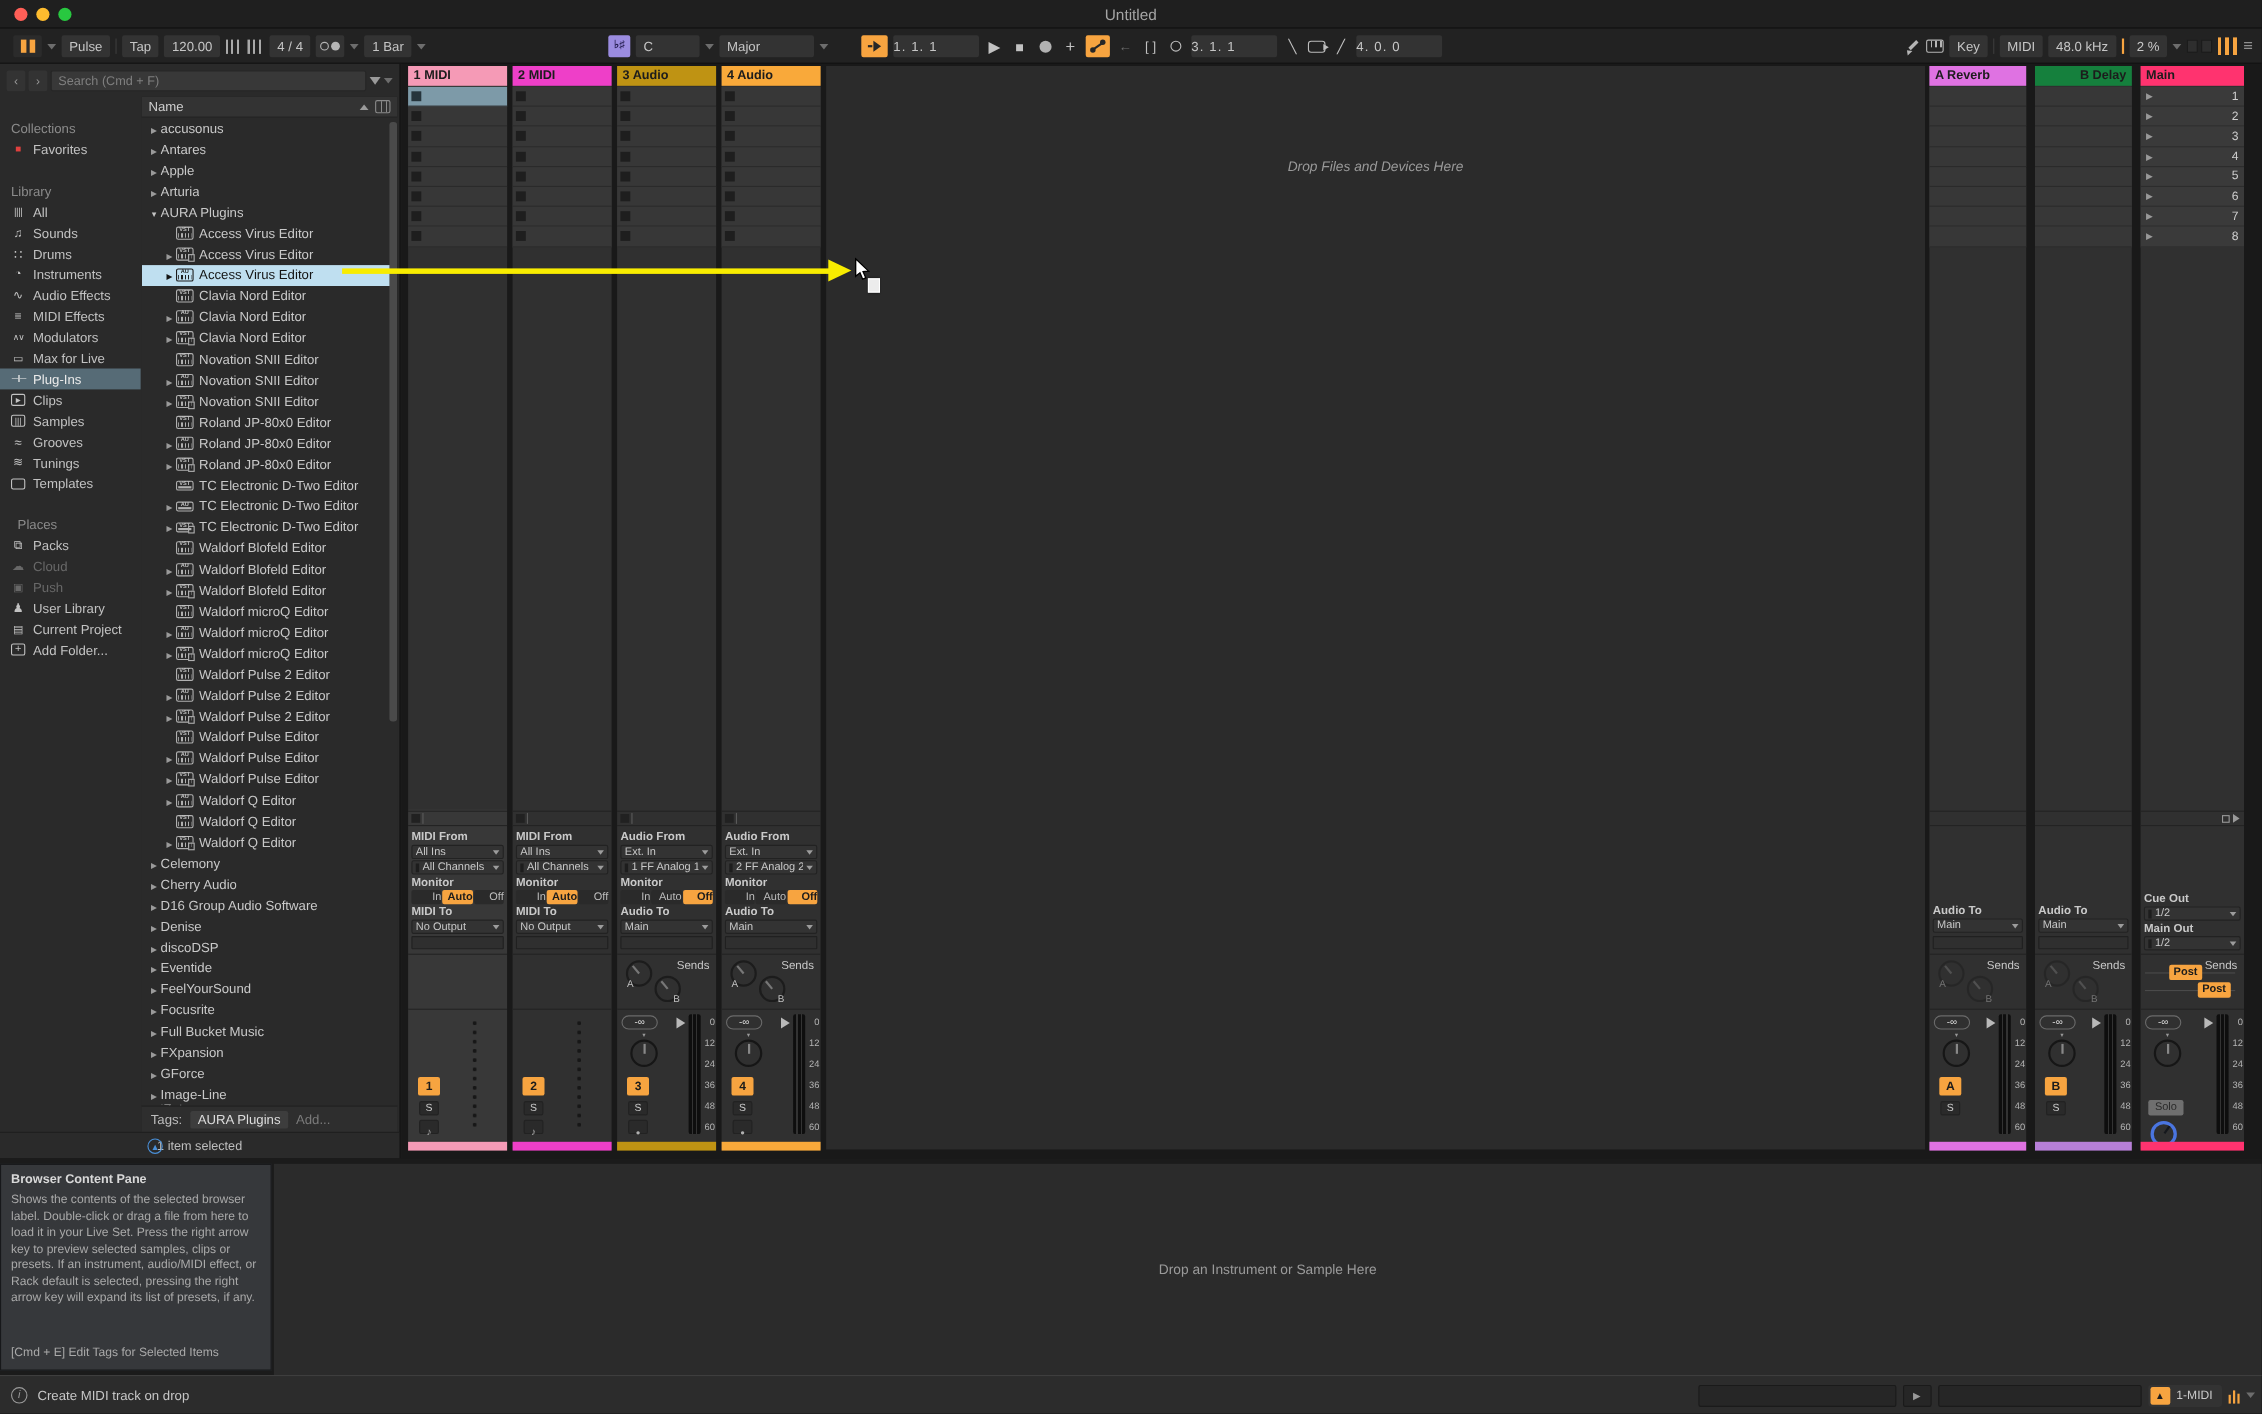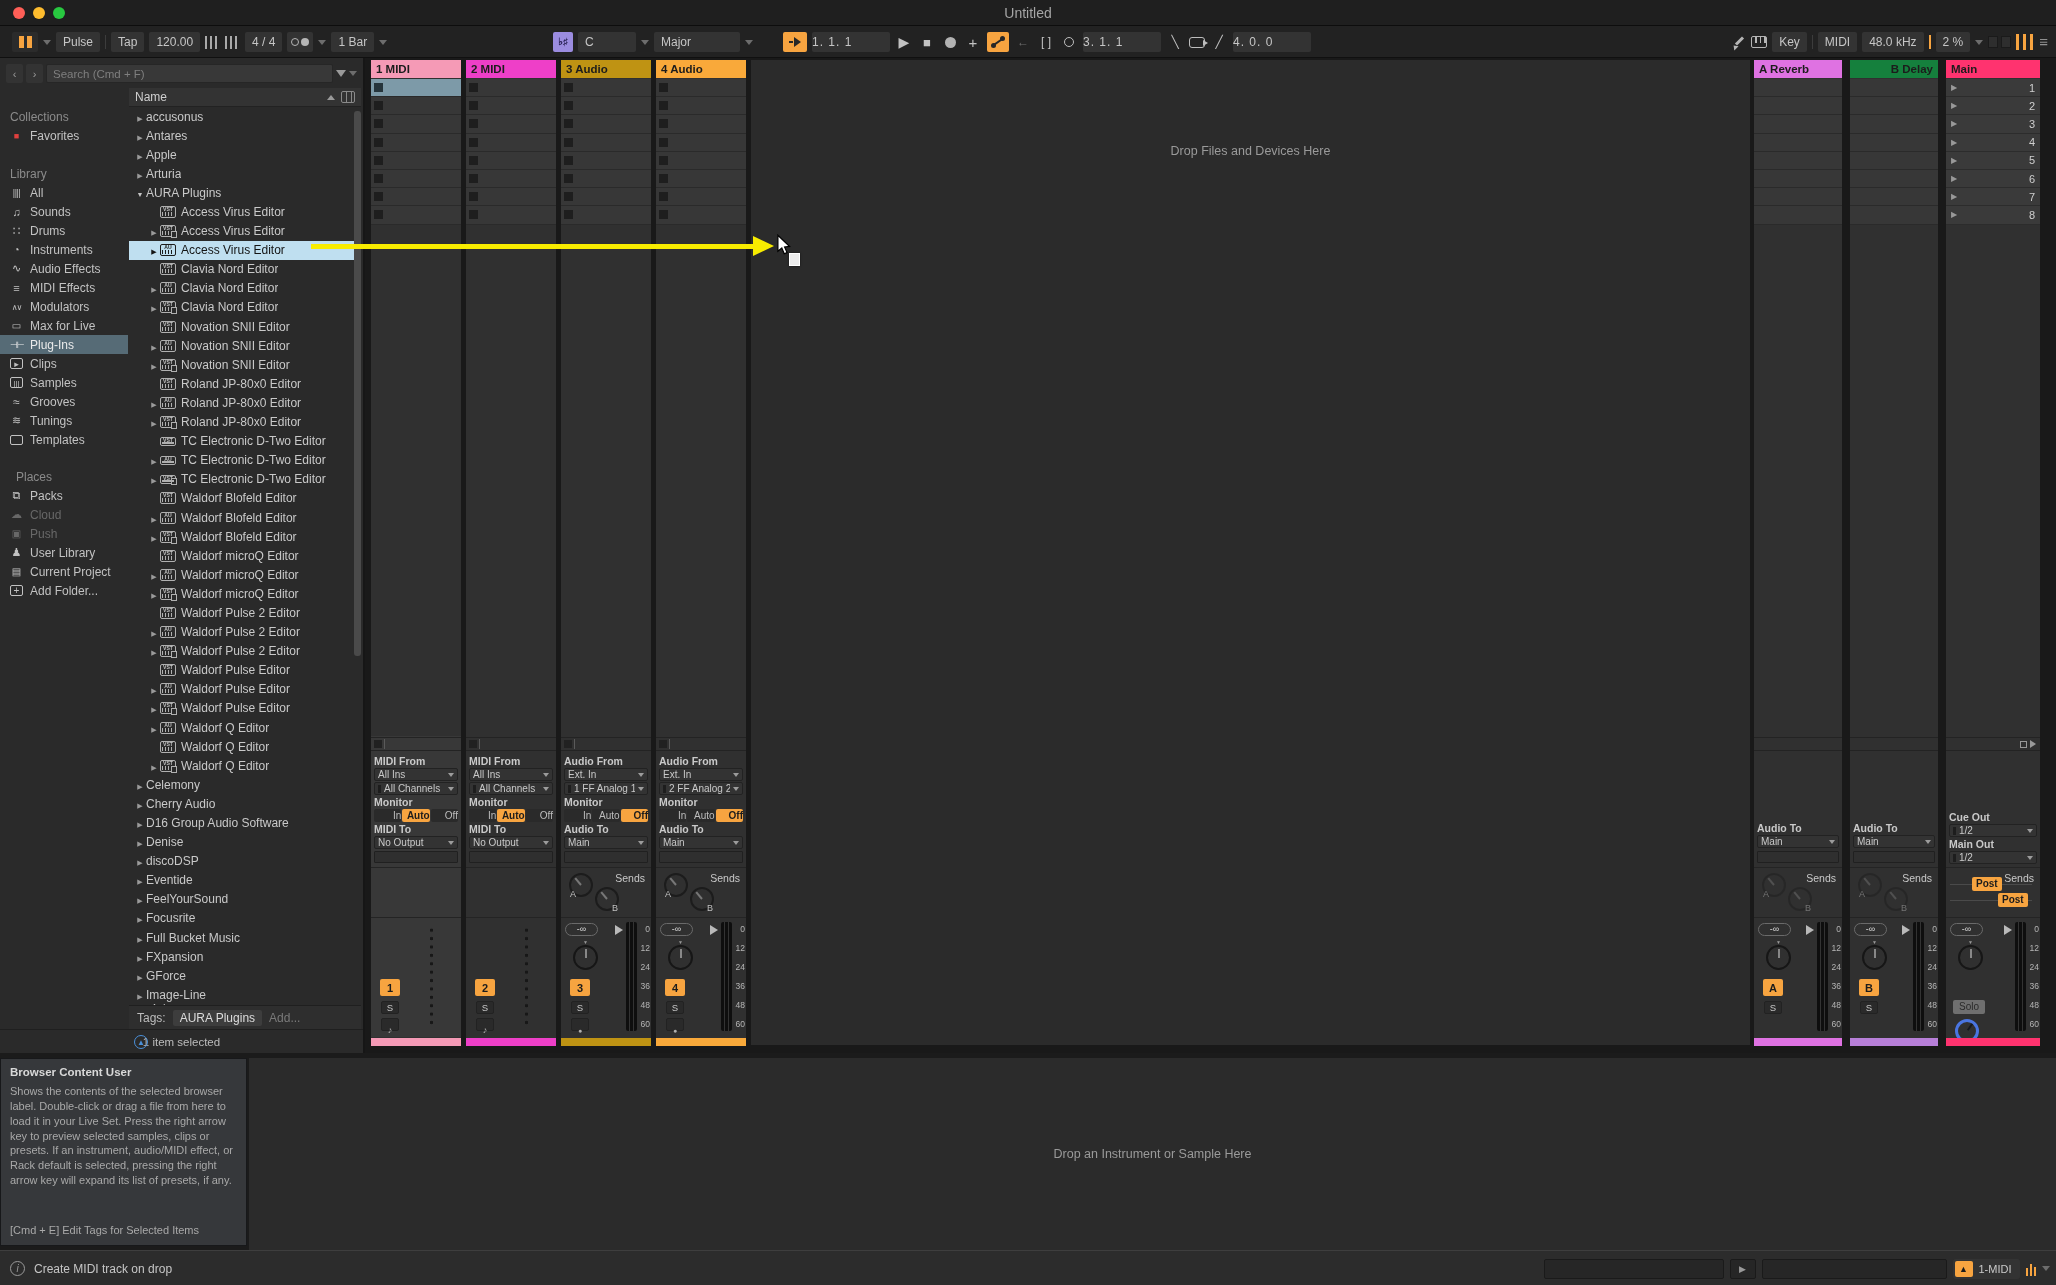--- a/index.html
+++ b/index.html
@@ -123,21 +123,21 @@
   .tags-row { position:absolute; left:129px; right:2px; bottom:24px; height:24px; background:#2e2e2e; border-top:1px solid #1f1f1f; display:flex; align-items:center; gap:7px; padding:0 8px; font-size:12px; color:#bdbdbd; }
   .tag-chip { background:#3d3d3d; border-radius:2px; padding:1px 7px; color:#dcdcdc; }
   .tag-add { color:#7a7a7a; }
   .browser-status { position:absolute; left:0; right:0; bottom:0; height:24px; background:#2a2a2a; border-top:1px solid #1f1f1f; display:flex; align-items:center; font-size:11.5px; color:#bdbdbd; }
   .preview-circ { position:absolute; left:134px; width:14px; height:14px; border:1.5px solid #4a90d9; border-radius:50%; color:#4a90d9; font-size:8px; text-align:center; line-height:13px; }
   .bstat-text { width:100%; text-align:center; }
 
   
   .session { position:absolute; top:58px; left:365px; right:0; height:995px; background:#191919; }
   .middle { position:absolute; left:386px; width:999px; top:2px; bottom:8px; background:#2b2b2b; }
-  .drop-files { position:absolute; top:84px; left:0; right:0; text-align:center; color:#9a9a9a; font-size:12.5px; }
+  .drop-files { position:absolute; top:84px; left:0; right:0; text-align:center; color:#9a9a9a; font-size:12.5px;font-style:italic; }
   .tracks-wrap,.returns-wrap { position:absolute; inset:0; pointer-events:none; }
   .col { position:absolute; top:2px; height:985px; width:90px; background:#303030; pointer-events:auto; }
   .tracks-wrap > .col:nth-child(1) { left:6px; }
   .tracks-wrap > .col:nth-child(2) { left:101px; }
   .tracks-wrap > .col:nth-child(3) { left:196px; }
   .tracks-wrap > .col:nth-child(4) { left:291px; }
   .returns-wrap > .col { width:88px; }
   .returns-wrap > .col:nth-child(1) { left:1389px; }
   .returns-wrap > .col:nth-child(2) { left:1485px; }
   .col.main-col { left:1581px; width:94px; }
@@ -1223,21 +1223,21 @@
           </span>
         <span class="solo-btn">Solo</span>
         <span class="cue-knob"></span>
       </div>
       <div class="strip" style="background: rgb(255, 51, 111);"></div>
     </div>
   </div>
 
   <div class="lower">
     <div class="help">
-      <div class="help-title">Browser Content User</div>
+      <div class="help-title">Browser Content Pane</div>
       <div class="help-body">Shows the contents of the selected browser label. Double-click or drag a file from here to load it in your Live Set. Press the right arrow key to preview selected samples, clips or presets. If an instrument, audio/MIDI effect, or Rack default is selected, pressing the right arrow key will expand its list of presets, if any.</div>
       <div class="help-short">[Cmd + E] Edit Tags for Selected Items</div>
     </div>
     <div class="detail">
       <span>Drop an Instrument or Sample Here</span>
     </div>
   </div>
 
   <div class="statusbar">
     <div class="sb-left">

